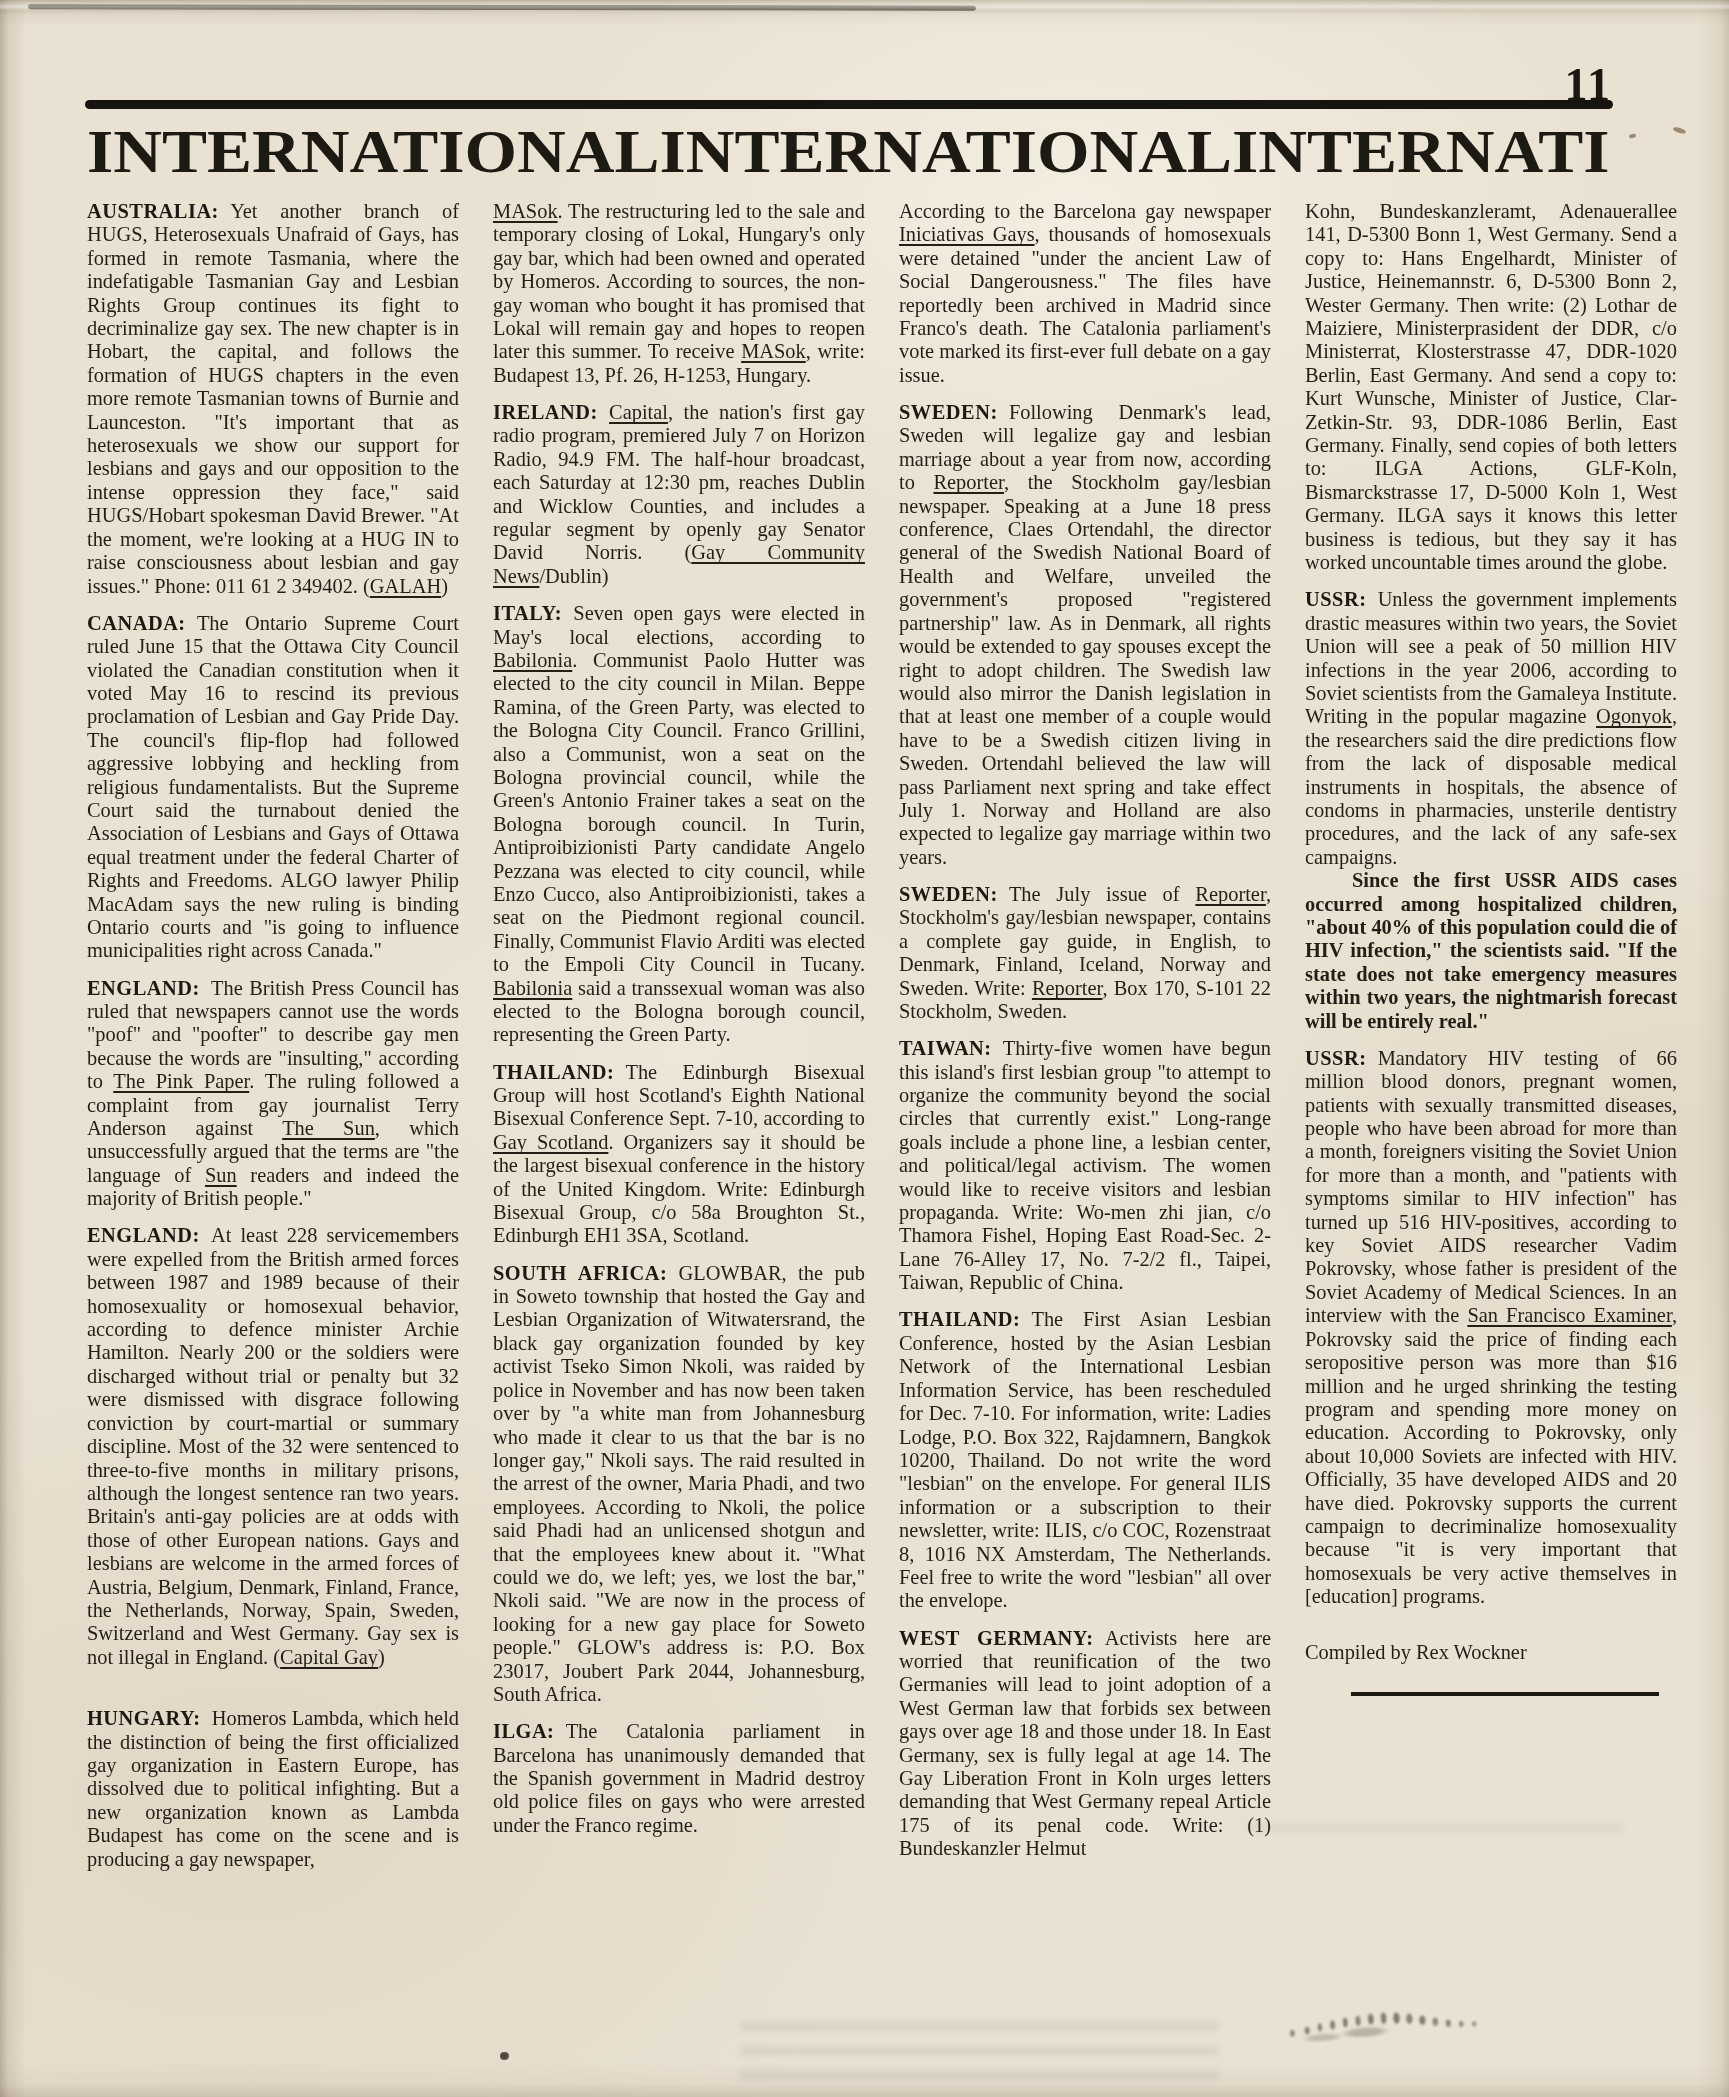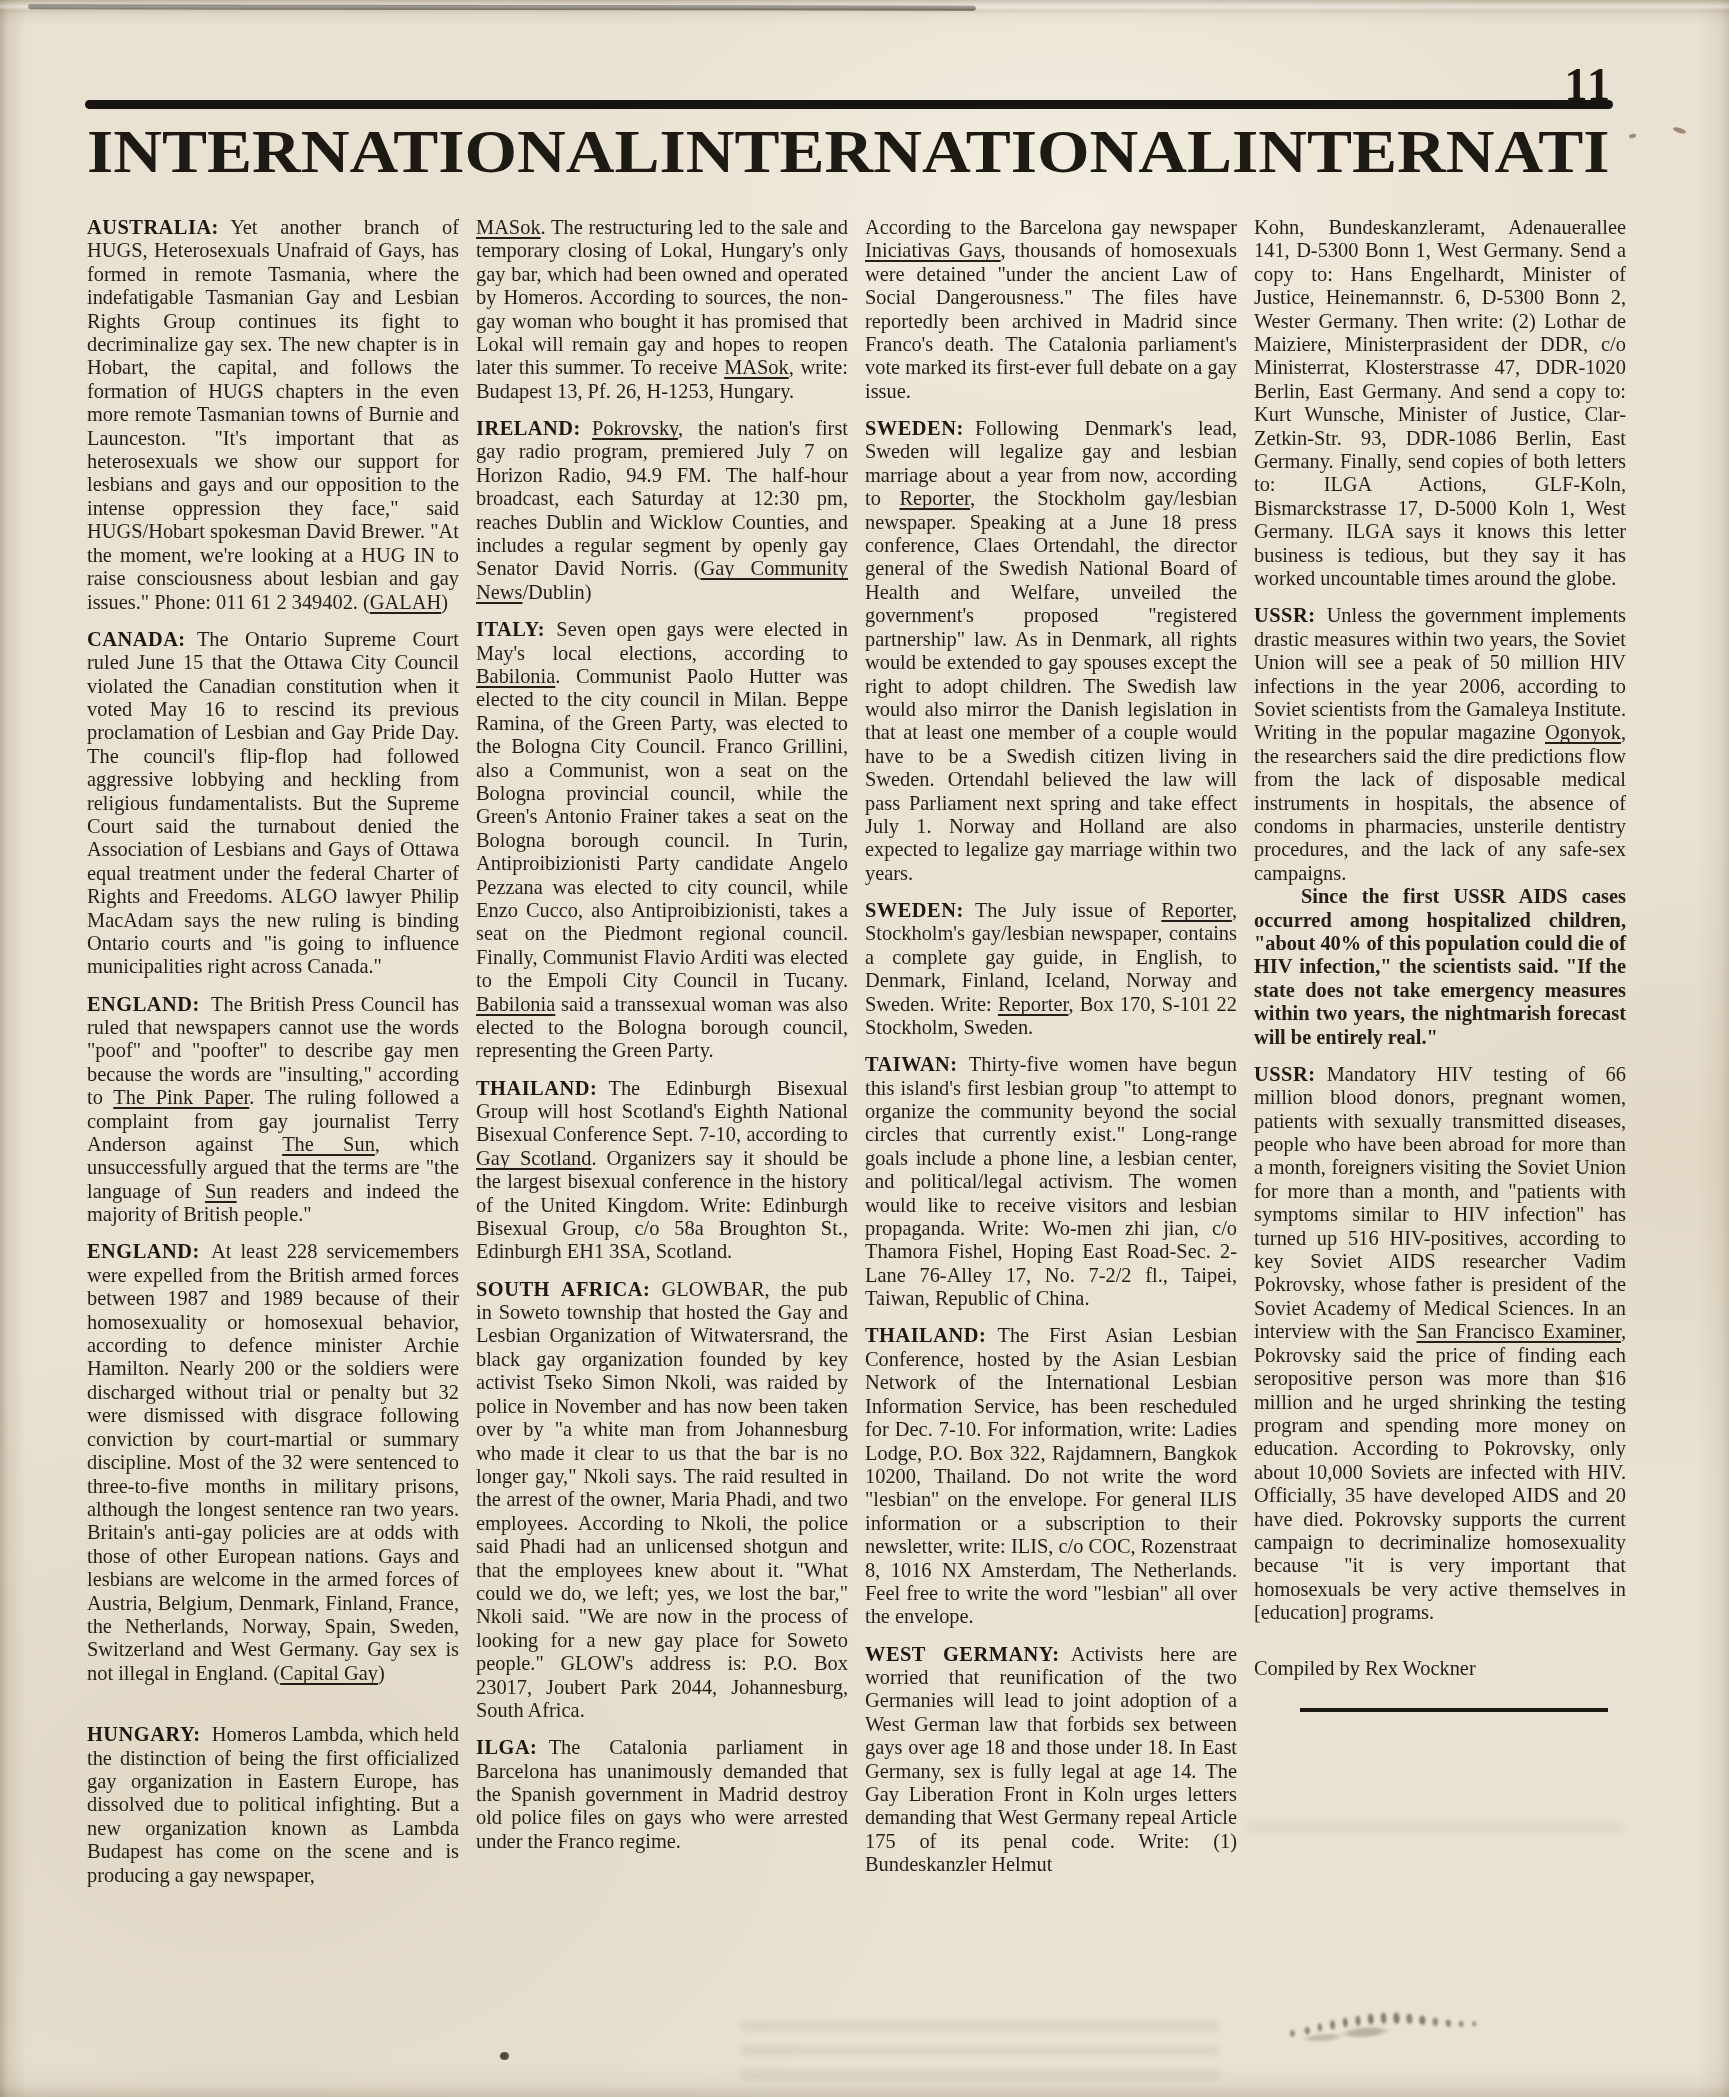--- a/index.html
+++ b/index.html
@@ -35,22 +35,22 @@
     position:absolute;top:58px;right:118px;
     font-size:46px;font-weight:bold;letter-spacing:2px;color:#1b1610;
   }
   .header-rule{
     position:absolute;left:85px;top:100px;width:1528px;height:8.7px;
     background:#171310;border-radius:4.6px;
   }
   .masthead{position:absolute;left:85px;top:122px;}
 
   .columns{
-    position:absolute;left:87px;top:216px;width:1539px;height:1876px;
-    display:flex;gap:17px;
+    position:absolute;left:87px;top:200px;width:1539px;height:1876px;
+    display:flex;gap:34px;
   }
   .col{width:372px;flex:0 0 372px;}
   .para{
     margin:13.8px 0 0 0;
     font-size:20.4px;line-height:23.4px;color:#241e17;
     text-align:justify;
   }
   .para:first-child{margin-top:0;}
   .para.flush{margin-top:0;}
   .para.indent{text-indent:47px;font-weight:bold;}
@@ -108,21 +108,21 @@
   <div class="columns" id="columns">
       <div class="col">
         <p class="para"><b class="lead">AUSTRALIA:</b><span class="rich">Yet another branch of HUGS, Heterosexuals Unafraid of Gays, has formed in remote Tasmania, where the indefatigable Tasmanian Gay and Lesbian Rights Group continues its fight to decriminalize gay sex.  The new chapter is in Hobart, the capital, and follows the formation of HUGS chapters in the even more remote Tasmanian towns of Burnie and Launceston.  "It's important that as heterosexuals we show our support for lesbians and gays and our opposition to the intense oppression they face," said HUGS/Hobart spokesman David Brewer.  "At the moment, we're looking at a HUG IN to raise consciousness about lesbian and gay issues." Phone: 011 61 2 349402.  (<u>GALAH</u>)</span></p>
         <p class="para"><b class="lead">CANADA:</b><span class="rich">The Ontario Supreme Court ruled June 15 that the Ottawa City Council violated the Canadian constitution when it voted May 16 to rescind its previous proclamation of Lesbian and Gay Pride Day.  The council's flip-flop had followed aggressive lobbying and heckling from religious fundamentalists. But the Supreme Court said the turnabout denied the Association of Lesbians and Gays of Ottawa equal treatment under the federal Charter of Rights and Freedoms.  ALGO lawyer Philip MacAdam says the new ruling is binding Ontario courts and "is going to influence municipalities right across Canada."</span></p>
         <p class="para"><b class="lead">ENGLAND:</b><span class="rich">The British Press Council has ruled that newspapers cannot use the words "poof" and "poofter" to describe gay men because the words are "insulting," according to <u>The Pink Paper</u>. The ruling followed a complaint from gay journalist Terry Anderson against <u>The Sun</u>, which unsuccessfully argued that the terms are "the language of <u>Sun</u> readers and indeed the majority of British people."</span></p>
         <p class="para"><b class="lead">ENGLAND:</b><span class="rich">At least 228 servicemembers were expelled from the British armed forces between 1987 and 1989 because of their homosexuality or homosexual behavior, according to defence minister Archie Hamilton.  Nearly 200 or the soldiers were discharged without trial or penalty but 32 were dismissed with disgrace following conviction by court-martial or summary discipline.  Most of the 32 were sentenced to three-to-five months in military prisons, although the longest sentence ran two years.  Britain's anti-gay policies are at odds with those of other European nations.  Gays and lesbians are welcome in the armed forces of Austria, Belgium, Denmark, Finland, France, the Netherlands, Norway, Spain, Sweden, Switzerland and West Germany. Gay sex is not illegal in England.  (<u>Capital Gay</u>)</span></p>
         <p class="para gap-lg"><b class="lead">HUNGARY:</b><span class="rich">Homeros Lambda, which held the distinction of being the first officialized gay organization in Eastern Europe, has dissolved due to political infighting.  But a new organization known as Lambda Budapest has come on the scene and is producing a gay newspaper,</span></p>
       </div>
       <div class="col">
         <p class="para"><span class="rich"><u>MASok</u>.  The restructuring led to the sale and temporary closing of Lokal, Hungary's only gay bar, which had been owned and operated by Homeros. According to sources, the non-gay woman who bought it has promised that Lokal will remain gay and hopes to reopen later this summer.   To receive <u>MASok</u>, write: Budapest 13, Pf. 26, H-1253, Hungary.</span></p>
-        <p class="para"><b class="lead">IRELAND:</b><span class="rich"><u>Pokrovsky</u>, the nation's first gay radio program, premiered July 7 on Horizon Radio, 94.9 FM.  The half-hour broadcast, each Saturday at 12:30 pm, reaches Dublin and Wicklow Counties, and includes a regular segment by openly gay Senator David Norris.  (<u>Gay Community News</u>/Dublin)</span></p>
+        <p class="para"><b class="lead">IRELAND:</b><span class="rich"><u>Capital</u>, the nation's first gay radio program, premiered July 7 on Horizon Radio, 94.9 FM.  The half-hour broadcast, each Saturday at 12:30 pm, reaches Dublin and Wicklow Counties, and includes a regular segment by openly gay Senator David Norris.  (<u>Gay Community News</u>/Dublin)</span></p>
         <p class="para"><b class="lead">ITALY:</b><span class="rich">Seven open gays were elected in May's local elections, according to <u>Babilonia</u>.  Communist Paolo Hutter was elected to the city council in Milan. Beppe Ramina, of the Green Party, was elected to the Bologna City Council. Franco Grillini, also a Communist, won a seat on the Bologna provincial council, while the Green's Antonio Frainer takes a seat on the Bologna borough council.  In Turin, Antiproibizionisti Party candidate Angelo Pezzana was elected to city council, while Enzo Cucco, also Antiproibizionisti, takes a seat on the Piedmont regional council.   Finally, Communist Flavio Arditi was elected to the Empoli City Council in Tucany. <u>Babilonia</u> said a transsexual woman was also elected to the Bologna borough council, representing the Green Party.</span></p>
         <p class="para"><b class="lead">THAILAND:</b><span class="rich">The Edinburgh Bisexual Group will host Scotland's Eighth National Bisexual Conference Sept. 7-10, according to <u>Gay Scotland</u>.  Organizers say it should be the largest bisexual conference in the history of the United Kingdom.  Write: Edinburgh Bisexual Group, c/o 58a Broughton St., Edinburgh EH1 3SA, Scotland.</span></p>
         <p class="para"><b class="lead">SOUTH AFRICA:</b><span class="rich">GLOWBAR, the pub in Soweto township that hosted the Gay and Lesbian Organization of Witwatersrand, the black gay organization founded by key activist Tseko Simon Nkoli, was raided by police in November and has now been taken over by "a white man from Johannesburg who made it clear to us that the bar is no longer gay," Nkoli says.  The raid resulted in the arrest of the owner, Maria Phadi, and two employees.  According to Nkoli, the police said Phadi had an unlicensed shotgun and that the employees knew about it.  "What could we do, we left; yes, we lost the bar," Nkoli said.  "We are now in the process of looking for a new gay place for Soweto people."  GLOW's address is: P.O. Box 23017, Joubert Park 2044, Johannesburg, South Africa.</span></p>
         <p class="para"><b class="lead">ILGA:</b><span class="rich">The Catalonia parliament in Barcelona has unanimously demanded that the Spanish government in Madrid destroy old police files on gays who were arrested under the Franco regime.</span></p>
       </div>
       <div class="col">
         <p class="para"><span class="rich">According to the Barcelona gay newspaper <u>Iniciativas Gays</u>, thousands of homosexuals were detained "under the ancient Law of Social Dangerousness."  The files have reportedly been archived in Madrid since Franco's death.  The Catalonia parliament's vote marked its first-ever full debate on a gay issue.</span></p>
         <p class="para"><b class="lead">SWEDEN:</b><span class="rich">Following Denmark's lead, Sweden will legalize gay and lesbian marriage about a year from now, according to <u>Reporter</u>, the Stockholm gay/lesbian newspaper.  Speaking at a June 18 press conference, Claes Ortendahl, the director general of the Swedish National Board of Health and Welfare, unveiled the government's proposed "registered partnership" law. As in Denmark, all rights would be extended to gay spouses except the right to adopt children.  The Swedish law would also mirror the Danish legislation in that at least one member of a couple would have to be a Swedish citizen living in Sweden.  Ortendahl believed the law will pass Parliament next spring and take effect July 1.  Norway and Holland are also expected to legalize gay marriage within two years.</span></p>
         <p class="para"><b class="lead">SWEDEN:</b><span class="rich">The July issue of <u>Reporter</u>, Stockholm's gay/lesbian newspaper, contains a complete gay guide, in English, to Denmark, Finland, Iceland, Norway and Sweden.  Write: <u>Reporter</u>, Box 170, S-101 22 Stockholm, Sweden.</span></p>
         <p class="para"><b class="lead">TAIWAN:</b><span class="rich">Thirty-five women have begun this island's first lesbian group "to attempt to organize the community beyond the social circles that currently exist."  Long-range goals include a phone line, a lesbian center, and political/legal activism.  The women would like to receive visitors and lesbian propaganda. Write:  Wo-men zhi jian, c/o Thamora Fishel, Hoping East Road-Sec. 2-Lane 76-Alley 17, No. 7-2/2 fl., Taipei, Taiwan, Republic of China.</span></p>

